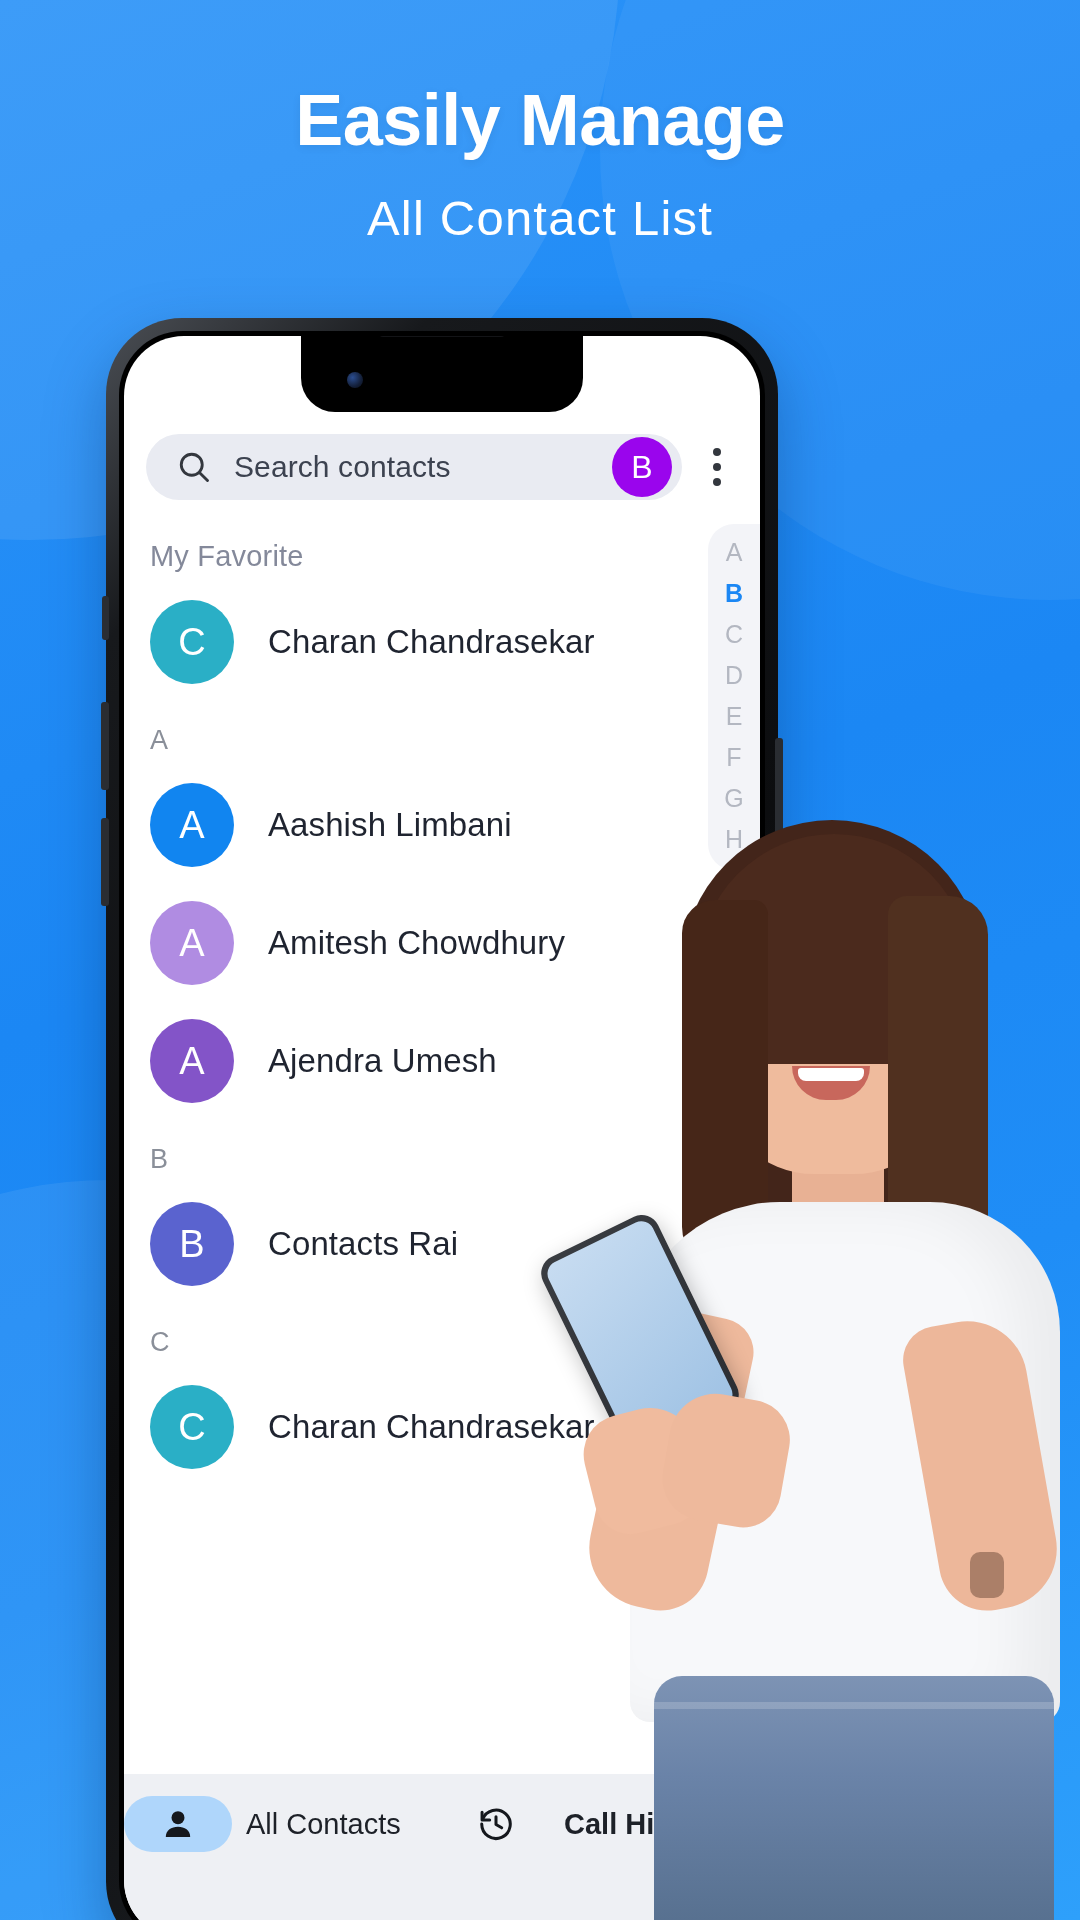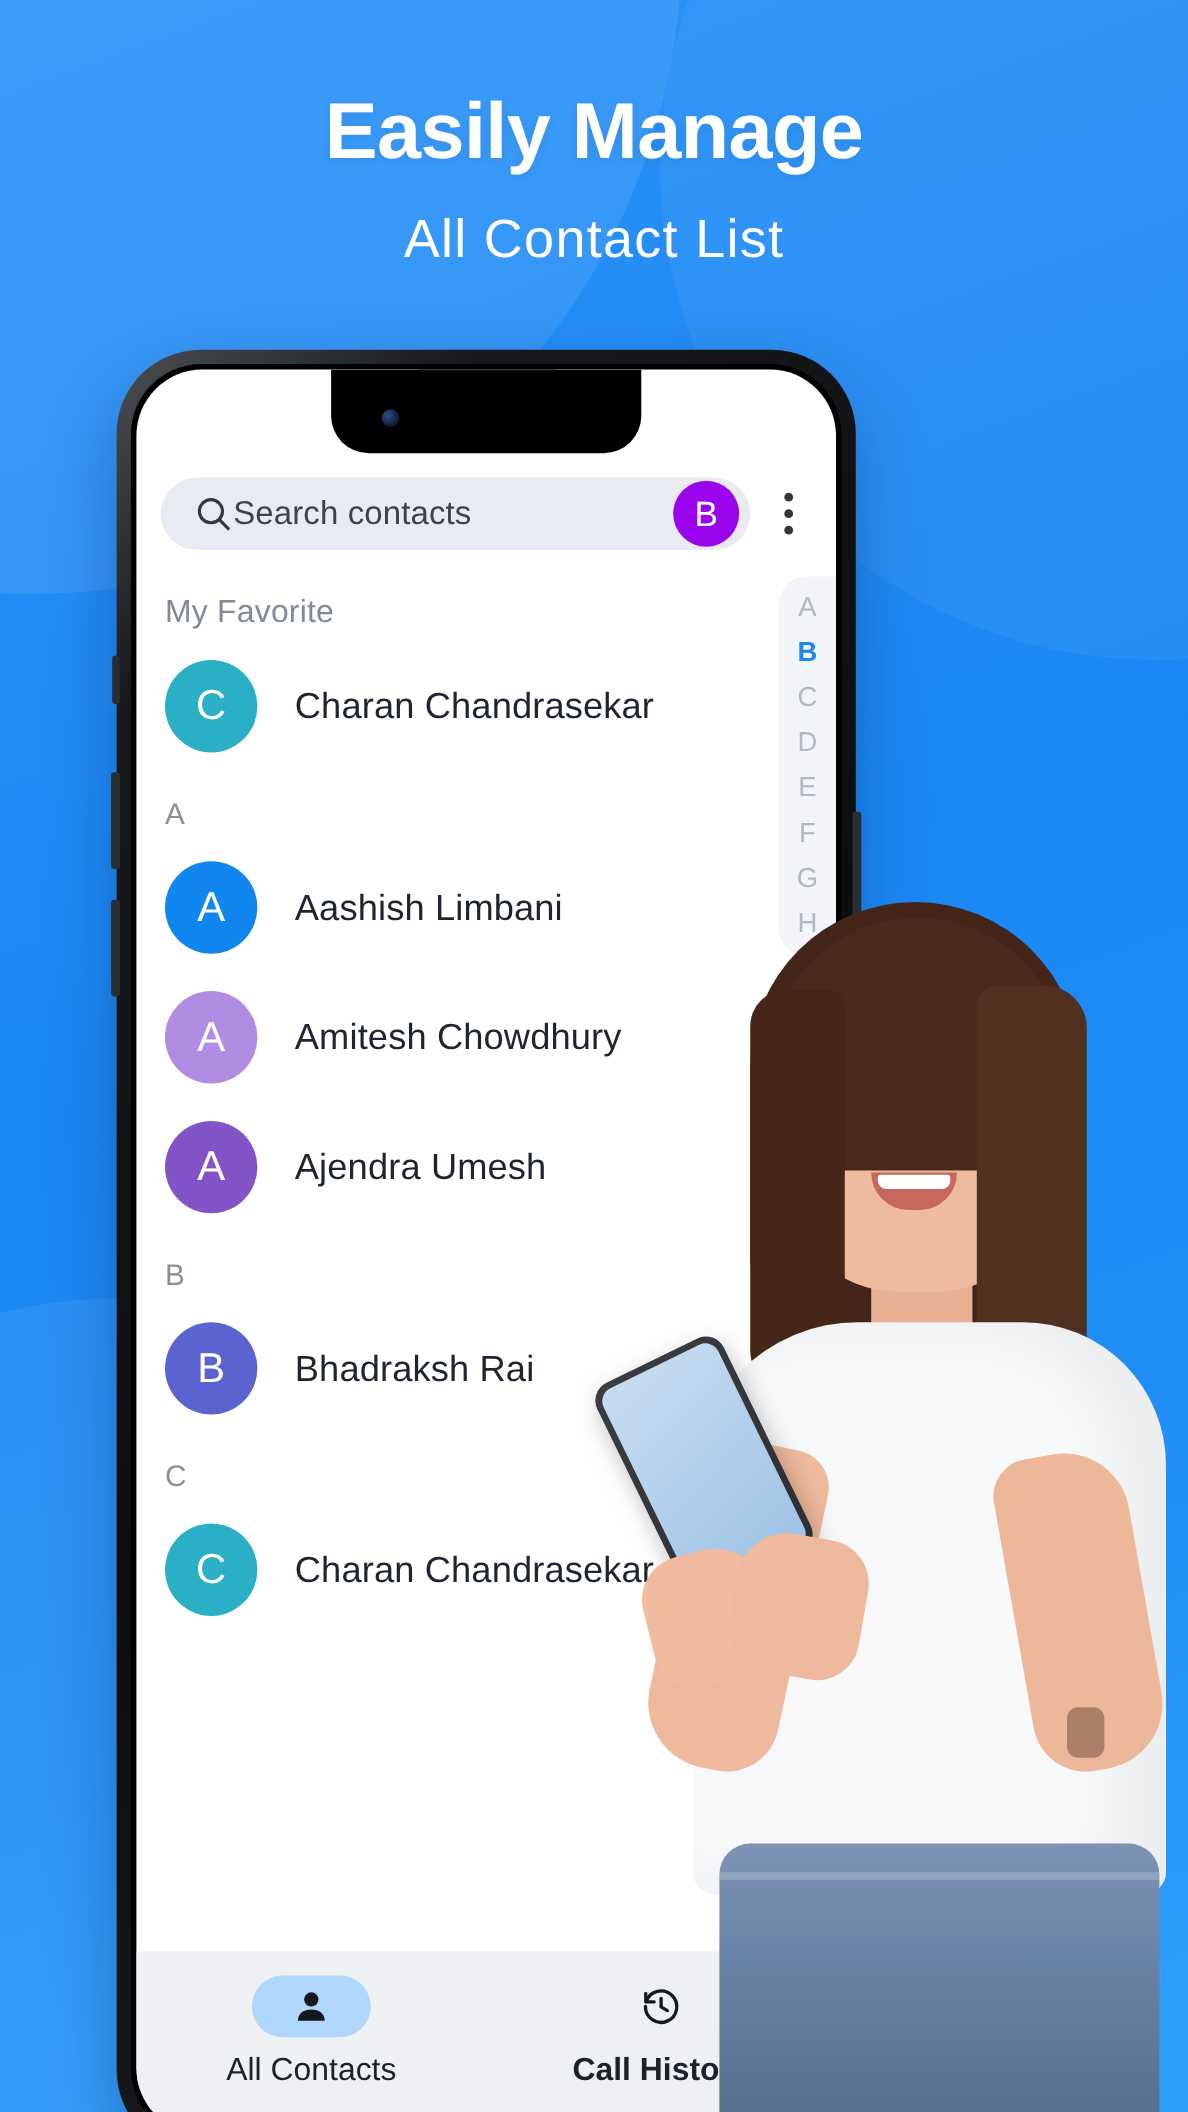--- a/index.html
+++ b/index.html
@@ -106,20 +106,21 @@
     padding:22px 16px 14px 22px;
     gap:8px;
   }
   .searchbar {
     flex:1;
     height:66px;
     background:#e9ebf2;
     border-radius:40px;
     display:flex; align-items:center;
     padding:0 10px 0 30px;
+    gap:22px;
   }
   .search-ico { width:36px; height:36px; flex:none; display:block; }
   .search-text {
     flex:1;
     font-size:30px; color:#3c4250; letter-spacing:0.1px;
   }
   .avatar-chip {
     width:60px; height:60px; border-radius:50%;
     background:#9a05ed;
     color:#fff; font-size:32px; font-weight:500;
@@ -182,21 +183,21 @@
   
   .bottomnav {
     height:166px;
     background:#eef0f4;
     display:flex; align-items:flex-start;
     padding-top:22px;
     position:relative; z-index:8;
   }
   .navitem {
     flex:1;
-    display:flex; flex-direction:column; align-items:center; gap:14px;
+    display:flex; flex-direction:row; align-items:center; gap:14px;
   }
   .nav-pill {
     width:108px; height:56px; border-radius:30px;
     display:flex; align-items:center; justify-content:center;
   }
   .nav-pill.active { background:#afd6fb; }
   .nav-label { font-size:29px; color:#1d2128; }
   .nav-label.active { font-weight:normal; }
   .nav-label.bold { font-weight:bold; }
 
@@ -374,21 +375,21 @@
                 <div class="row-avatar" style="background: rgb(176, 140, 226);">A</div>
                 <div class="row-name">Amitesh Chowdhury</div>
               </div>
               <div class="row">
                 <div class="row-avatar" style="background: rgb(131, 84, 200);">A</div>
                 <div class="row-name">Ajendra Umesh</div>
               </div>
               <div class="sec-head">B</div>
               <div class="row">
                 <div class="row-avatar" style="background: rgb(90, 99, 207);">B</div>
-                <div class="row-name">Bhadraksh Rai</div>
+                <div class="row-name">Contacts Rai</div>
               </div>
               <div class="sec-head">C</div>
               <div class="row">
                 <div class="row-avatar" style="background: rgb(42, 175, 198);">C</div>
                 <div class="row-name">Charan Chandrasekar</div>
               </div>
             </div>
 
           <div class="alpha-index" id="alpha-index">
               <div class="alpha">A</div>

